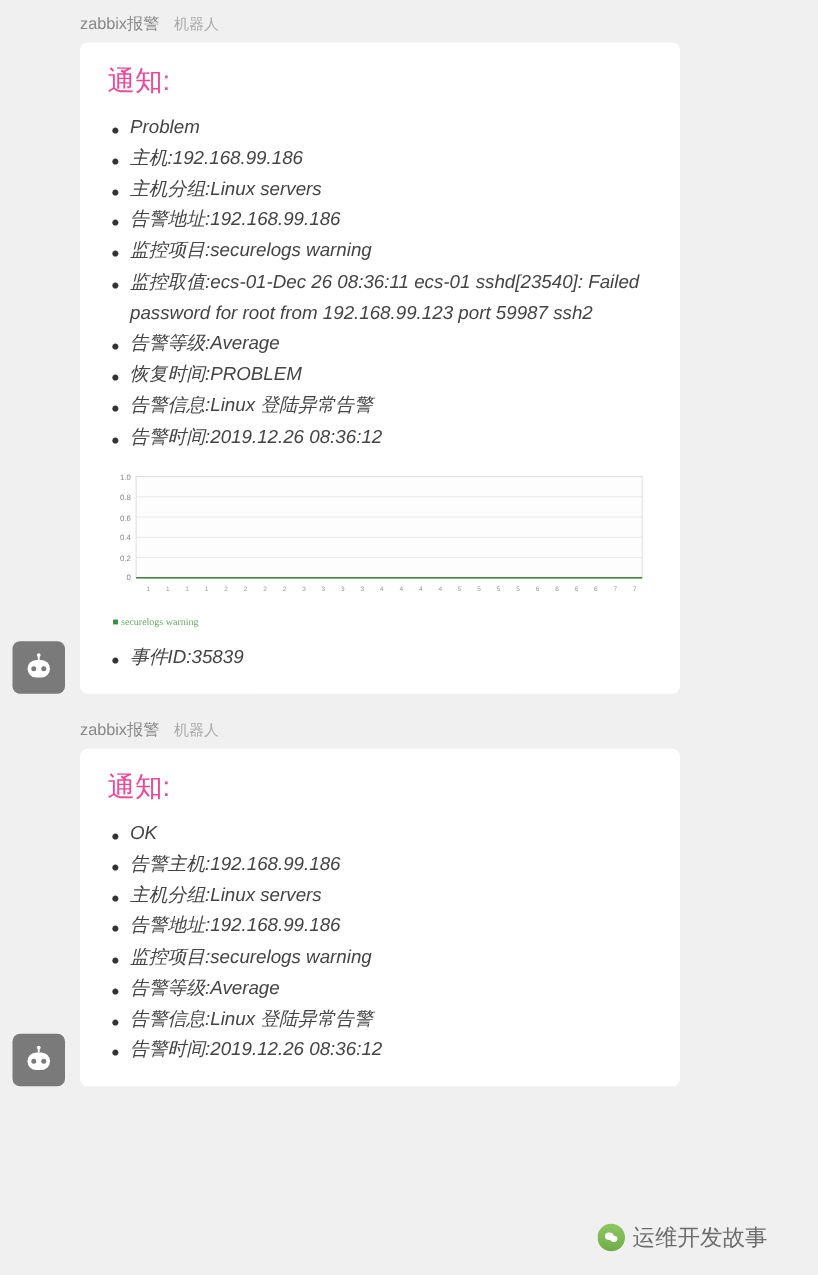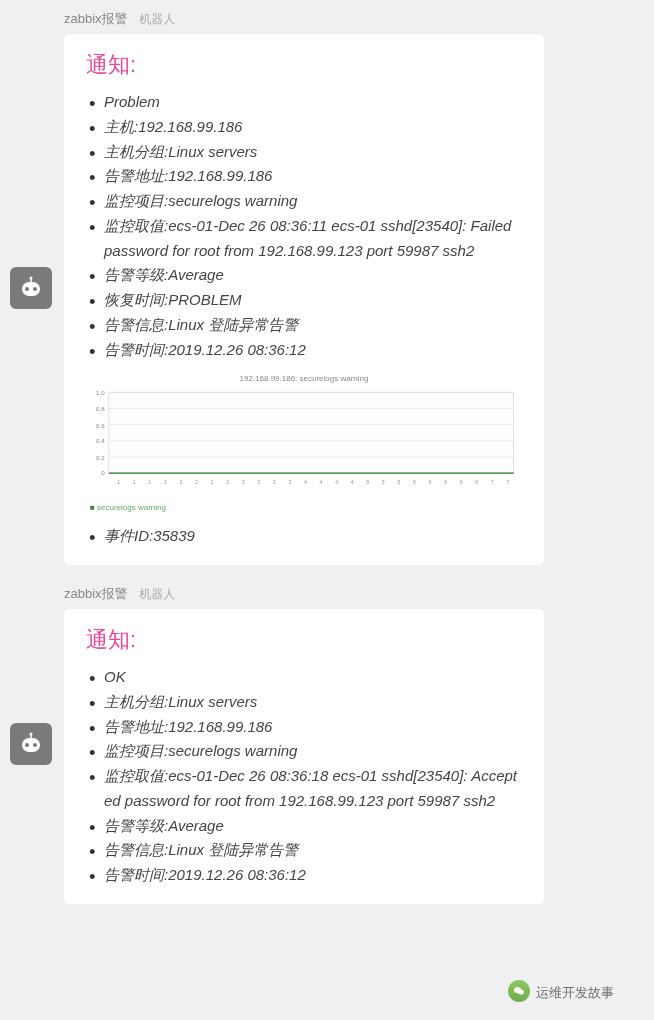--- a/index.html
+++ b/index.html
@@ -10,21 +10,21 @@
     body {
       background: #f0f0f0;
       font-family: -apple-system, BlinkMacSystemFont, "Helvetica Neue", "PingFang SC", "Microsoft YaHei", sans-serif;
       width: 654px;
       padding: 10px;
       color: #333;
     }
     .message-block {
       display: flex;
       margin-bottom: 20px;
-      align-items: center;
+      align-items: flex-end;
     }
     .avatar {
       width: 42px;
       height: 42px;
       border-radius: 6px;
       background: #7a7a7a;
       display: flex;
       align-items: center;
       justify-content: center;
       margin-right: 12px;
@@ -92,32 +92,33 @@
     }
     .chart-svg {
       width: 100%;
       height: 110px;
     }
     .chart-legend {
       font-size: 8px;
       color: #6a6;
       margin-top: 4px;
       padding-left: 4px;
+      font-family: Liberation Serif, serif;
     }
     .chart-legend::before {
       content: "■ ";
       color: #3a8a3a;
     }
     .watermark {
       position: fixed;
       bottom: 18px;
       right: 40px;
       display: flex;
-      align-items: flex-end;
-      font-size: 13px;
+      align-items: center;
+      font-size: 18px;
       color: #555;
       opacity: 0.85;
     }
     .watermark-icon {
       width: 22px;
       height: 22px;
       border-radius: 50%;
       background: linear-gradient(#7cc247, #5aa030);
       margin-right: 6px;
       display: flex;
@@ -155,21 +156,20 @@
         <li>主机分组:Linux servers</li>
         <li>告警地址:192.168.99.186</li>
         <li>监控项目:securelogs warning</li>
         <li>监控取值:ecs-01-Dec 26 08:36:11 ecs-01 sshd[23540]: Failed password for root from 192.168.99.123 port 59987 ssh2</li>
         <li>告警等级:Average</li>
         <li>恢复时间:PROBLEM</li>
         <li>告警信息:Linux 登陆异常告警</li>
         <li>告警时间:2019.12.26 08:36:12</li>
       </ul>
       <div class="chart-wrap">
-        <div class="chart-title">192.168.99.186: securelogs warning</div>
         <svg class="chart-svg" viewBox="0 0 420 100">
           <rect x="22" y="4" width="390" height="78" fill="#fdfdfd" stroke="#ccc" stroke-width="0.5"></rect>
           <line x1="22" y1="4" x2="412" y2="4" stroke="#ddd" stroke-width="0.5"></line>
           <line x1="22" y1="19.6" x2="412" y2="19.6" stroke="#ddd" stroke-width="0.5"></line>
           <line x1="22" y1="35.2" x2="412" y2="35.2" stroke="#ddd" stroke-width="0.5"></line>
           <line x1="22" y1="50.8" x2="412" y2="50.8" stroke="#ddd" stroke-width="0.5"></line>
           <line x1="22" y1="66.4" x2="412" y2="66.4" stroke="#ddd" stroke-width="0.5"></line>
           <line x1="22" y1="82" x2="412" y2="82" stroke="#999" stroke-width="0.8"></line>
           <text x="18" y="7" font-size="6" fill="#888" text-anchor="end">1.0</text>
           <text x="18" y="22" font-size="6" fill="#888" text-anchor="end">0.8</text>
@@ -228,24 +228,24 @@
   </div>
   <div class="content-area">
     <div class="sender-line">
       <span class="sender-name">zabbix报警</span>
       <span class="sender-tag">机器人</span>
     </div>
     <div class="bubble">
       <div class="notify-title">通知:</div>
       <ul class="notify-list">
         <li>OK</li>
+        <li>告警主机:192.168.99.186</li>
         <li>主机分组:Linux servers</li>
         <li>告警地址:192.168.99.186</li>
         <li>监控项目:securelogs warning</li>
-        <li>监控取值:ecs-01-Dec 26 08:36:18 ecs-01 sshd[23540]: Accepted password for root from 192.168.99.123 port 59987 ssh2</li>
         <li>告警等级:Average</li>
         <li>告警信息:Linux 登陆异常告警</li>
         <li>告警时间:2019.12.26 08:36:12</li>
       </ul>
     </div>
   </div>
 </div>
 
 <div class="watermark">
   <div class="watermark-icon">

